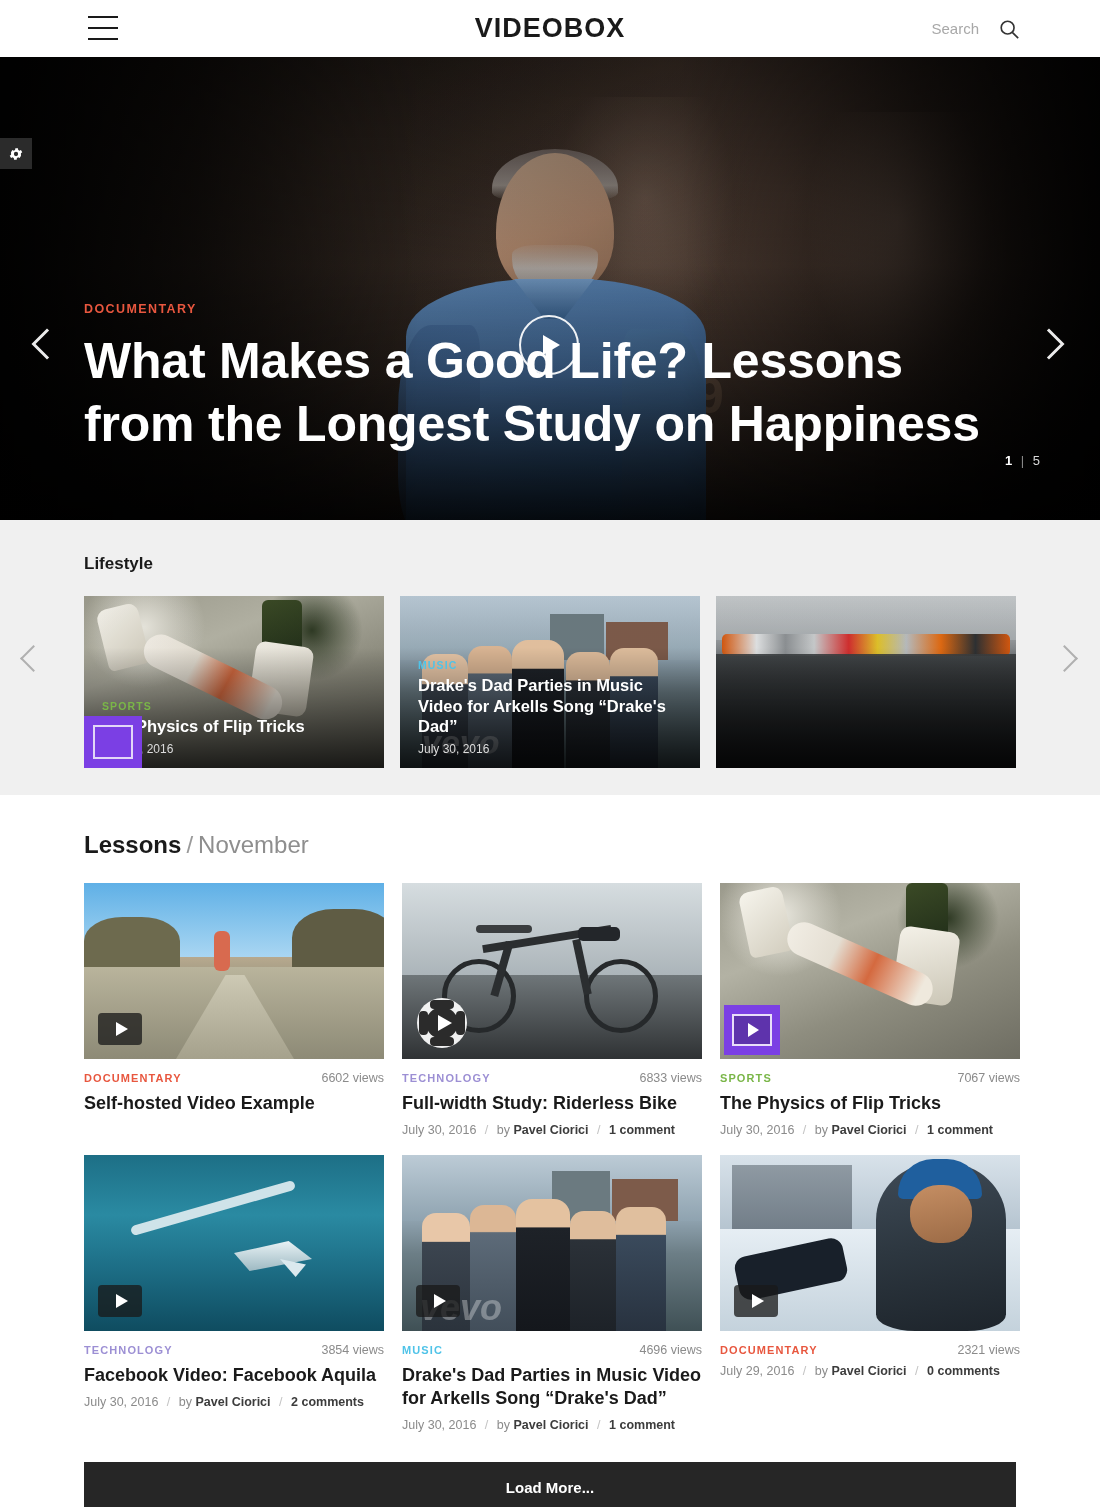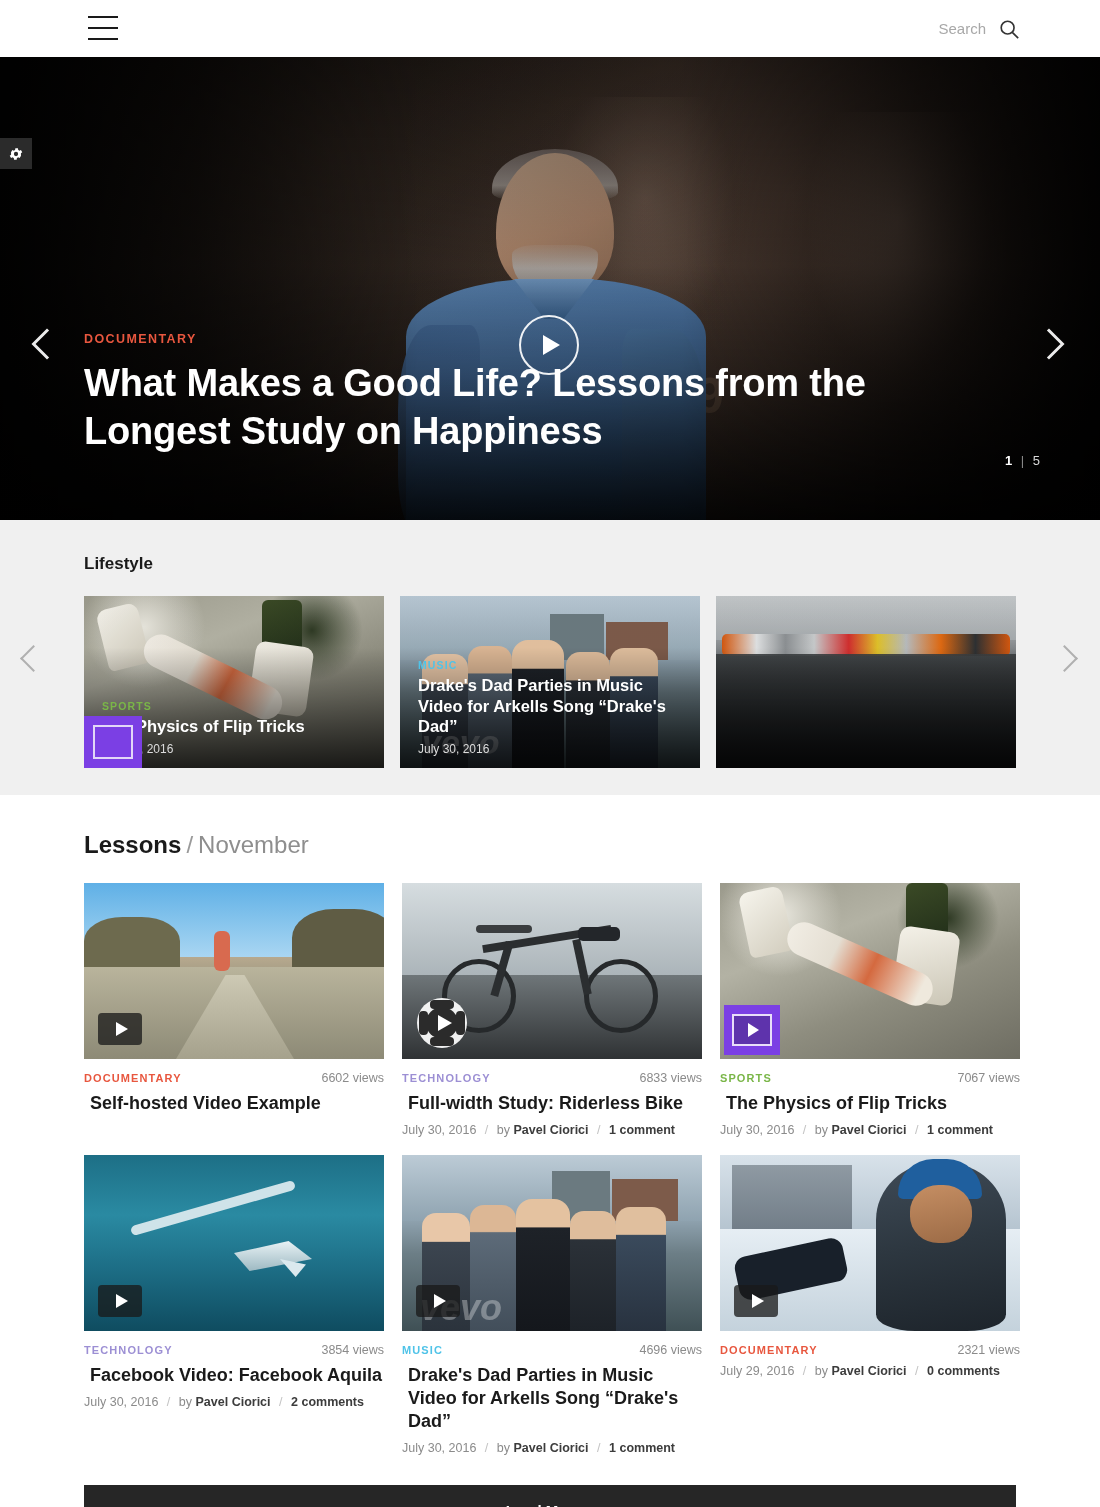--- a/index.html
+++ b/index.html
@@ -26,21 +26,21 @@
     cursor: pointer;
   }
   .hamburger span { display: block; height: 2px; background: #1a1a1a; width: 30px; }
   .brand {
     width: 100%; text-align: center;
     font-size: 27px; font-weight: bold;
     letter-spacing: 1px; color: #1a1a1a;
   }
   .search-wrap {
     position: absolute; right: 80px; top: 0; height: 57px;
-    display: flex; align-items: center; gap: 12px;
+    display: flex; align-items: center; gap: 19px;
   }
   .search-input {
     border: none; outline: none; background: transparent;
     font-family: "Liberation Sans", sans-serif;
     font-size: 15px; color: #999; text-align: right; width: 120px;
   }
   .search-input::placeholder { color: #a8a8a8; }
   .search-icon { width: 22px; height: 22px; cursor: pointer; }
 
   
@@ -145,21 +145,21 @@
     border-left: 3px solid rgba(255,255,255,0.92);
   }
   .chev.l { transform: rotate(-45deg); margin: 14px 0 0 8px; }
   .chev.r { transform: rotate(135deg); margin: 14px 0 0 6px; }
   .hero-text { position: absolute; left: 84px; bottom: 46px; z-index: 8; width: 900px; }
   .hero-cat {
     color: #e8573f; font-size: 12.5px; font-weight: bold;
     letter-spacing: 1.4px; margin-bottom: 14px; cursor: pointer;
   }
   .hero-title {
-    color: #fff; font-size: 38px; font-weight: bold;
+    color: #fff; font-size: 50px; font-weight: bold;
     line-height: 1.26; letter-spacing: -0.2px; margin-bottom: 18px;
     max-width: 920px; cursor: pointer;
   }
   .hero-meta { font-size: 14px; color: #cfcfcf; }
   .hero-meta .sep { color: #8d8d8d; margin: 0 7px; }
   .hero-meta .cmt { color: #e8573f; cursor: pointer; }
   .hero-counter {
     position: absolute; right: 60px; bottom: 52px; z-index: 8;
     font-size: 13px; color: #d8d8d8;
   }
@@ -246,21 +246,21 @@
     gap: 18px 18px; margin-left: 84px;
   }
   .vcard { width: 300px; cursor: pointer; }
   .vthumb { position: relative; width: 300px; height: 176px; overflow: hidden; }
   .vinfo-top {
     display: flex; justify-content: space-between; align-items: baseline;
     margin-top: 12px; margin-bottom: 7px;
   }
   .vcat { font-size: 11px; font-weight: bold; letter-spacing: 1.1px; }
   .vviews { font-size: 12.5px; color: #8b8b8b; }
-  .vtitle { font-size: 18px; font-weight: bold; color: #1a1a1a; line-height: 1.28; margin-bottom: 8px; margin-left: 6px; }
+  .vtitle { font-size: 18px; font-weight: bold; color: #1a1a1a; line-height: 1.28; margin-bottom: 8px; }
   .vmeta { font-size: 12.5px; color: #8b8b8b; }
   .vmeta b { color: #3c3c3c; font-weight: bold; }
   .vmeta .sep { color: #c3c3c3; margin: 0 5px; }
 
   .play-sq {
     position: absolute; left: 14px; bottom: 14px;
     width: 44px; height: 32px; border-radius: 4px;
     background: rgba(25,25,25,0.76);
     display: flex; align-items: center; justify-content: center; z-index: 4;
   }
@@ -300,20 +300,21 @@
 <body>
 
 <div class="page">
 
   <div class="header">
     <div class="hamburger">
       <span></span>
         <span></span>
         <span></span>
     </div>
+    <div class="brand">VIDEOBOX</div>
     <div class="search-wrap">
       <input class="search-input" type="text" placeholder="Search" style="">
       <svg class="search-icon" viewBox="0 0 24 24" fill="none" stroke="#333" stroke-width="1.8">
         <circle cx="10.5" cy="10.5" r="7"></circle>
           <line x1="15.6" y1="15.6" x2="22" y2="22"></line>
       </svg>
     </div>
   </div>
 
   <div class="gear-tab">

